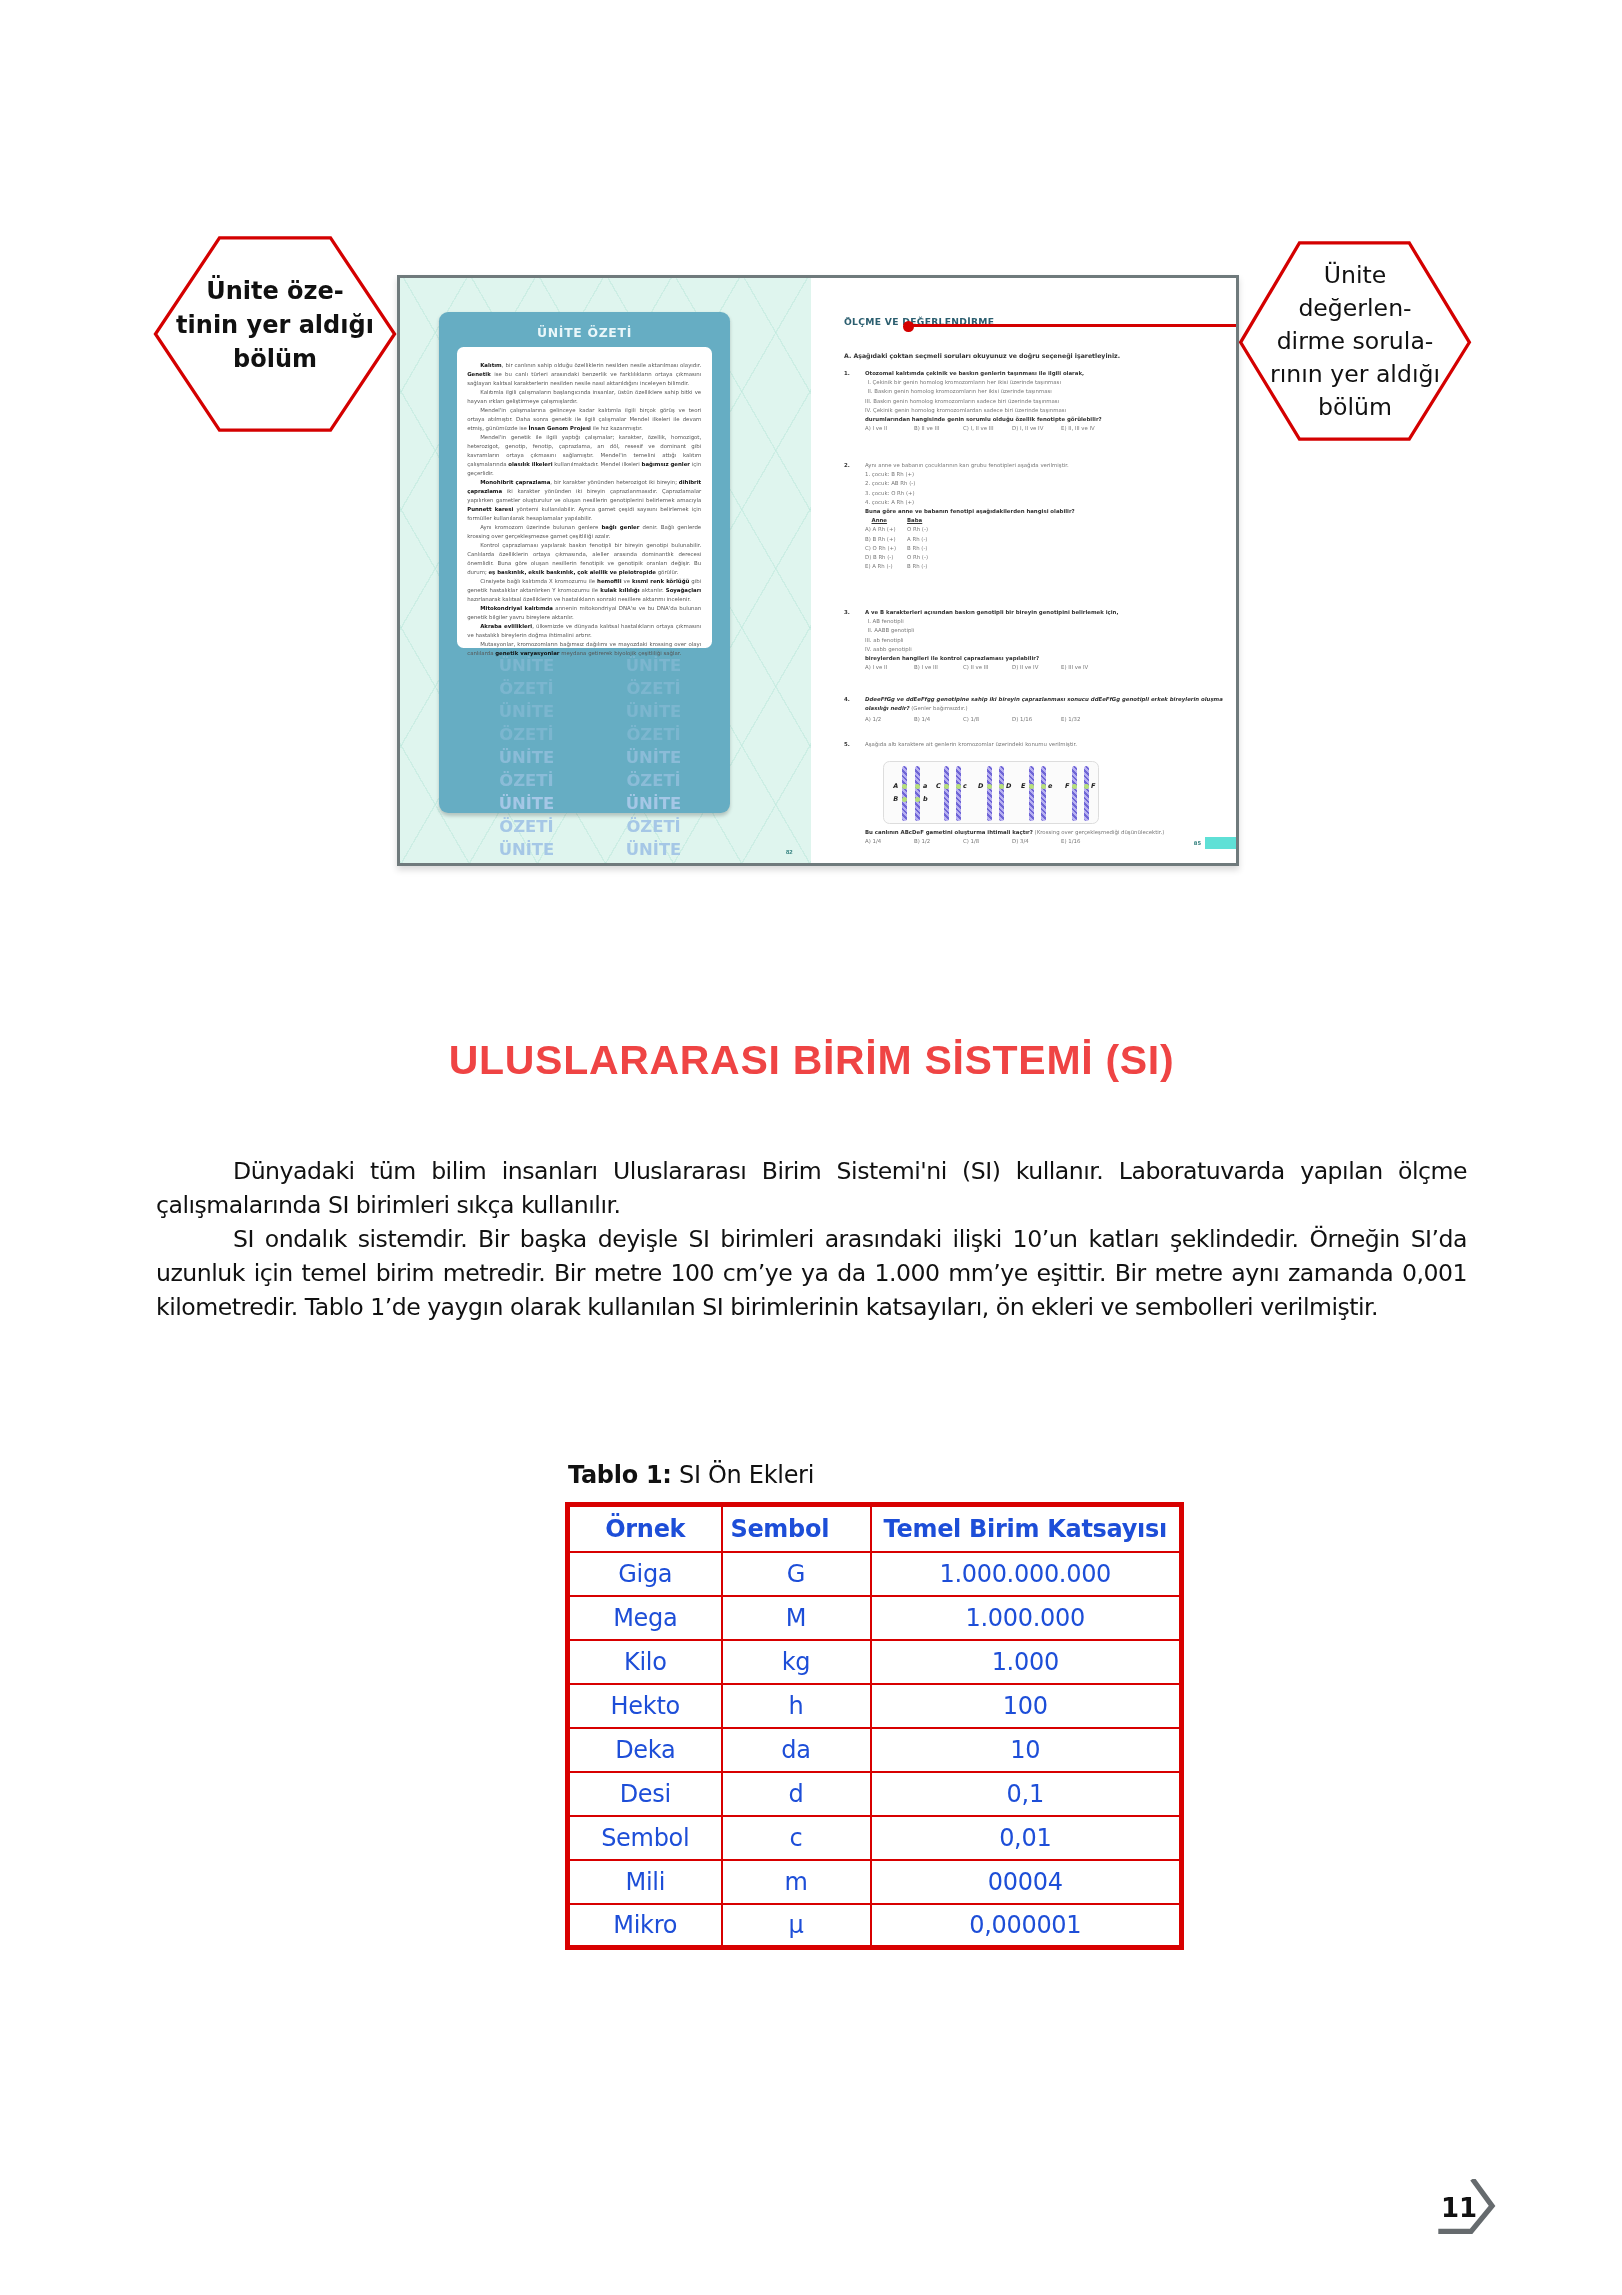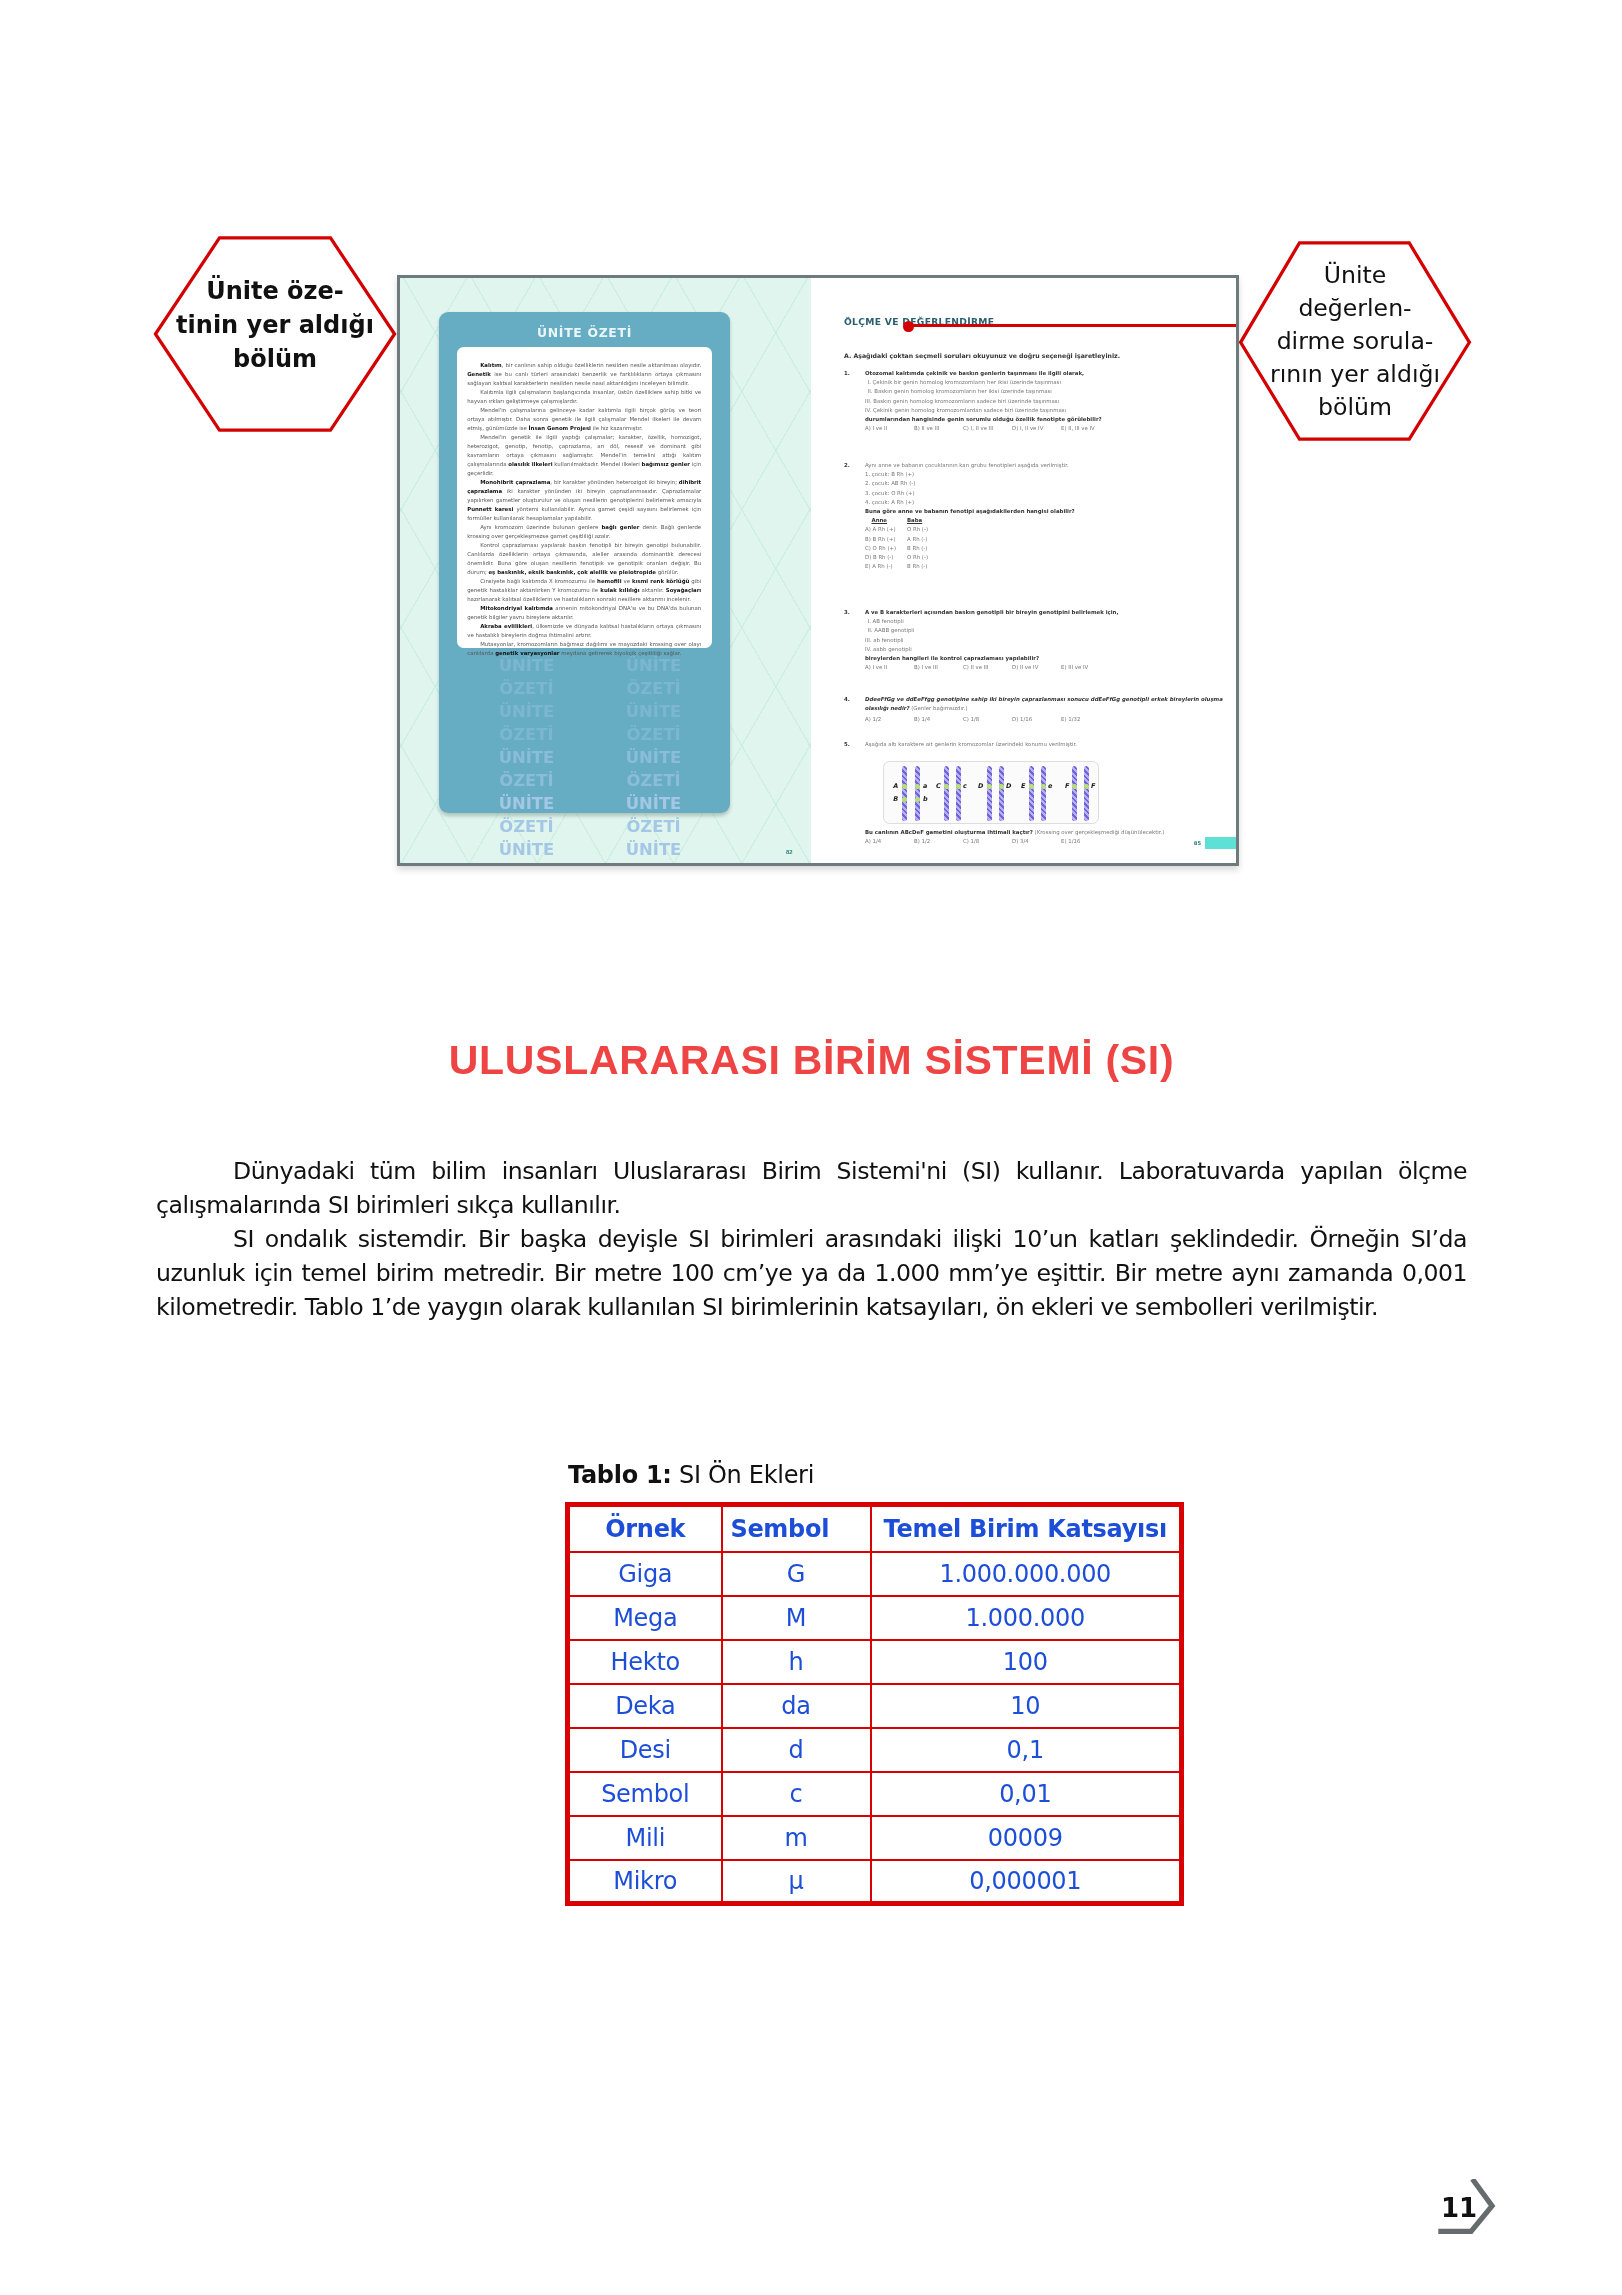--- a/index.html
+++ b/index.html
@@ -362,20 +362,25 @@
         <td>Giga</td>
         <td>G</td>
         <td>1.000.000.000</td>
       </tr>
     <tr>
         <td>Mega</td>
         <td>M</td>
         <td>1.000.000</td>
       </tr>
     <tr>
+        <td>Kilo</td>
+        <td>kg</td>
+        <td>1.000</td>
+      </tr>
+    <tr>
         <td>Hekto</td>
         <td>h</td>
         <td>100</td>
       </tr>
     <tr>
         <td>Deka</td>
         <td>da</td>
         <td>10</td>
       </tr>
     <tr>
@@ -384,21 +389,21 @@
         <td>0,1</td>
       </tr>
     <tr>
         <td>Sembol</td>
         <td>c</td>
         <td>0,01</td>
       </tr>
     <tr>
         <td>Mili</td>
         <td>m</td>
-        <td>00009</td>
+        <td>00004</td>
       </tr>
     <tr>
         <td>Mikro</td>
         <td>µ</td>
         <td>0,000001</td>
       </tr>
   </tbody>
 </table>
 
 <div class="page-footer">

